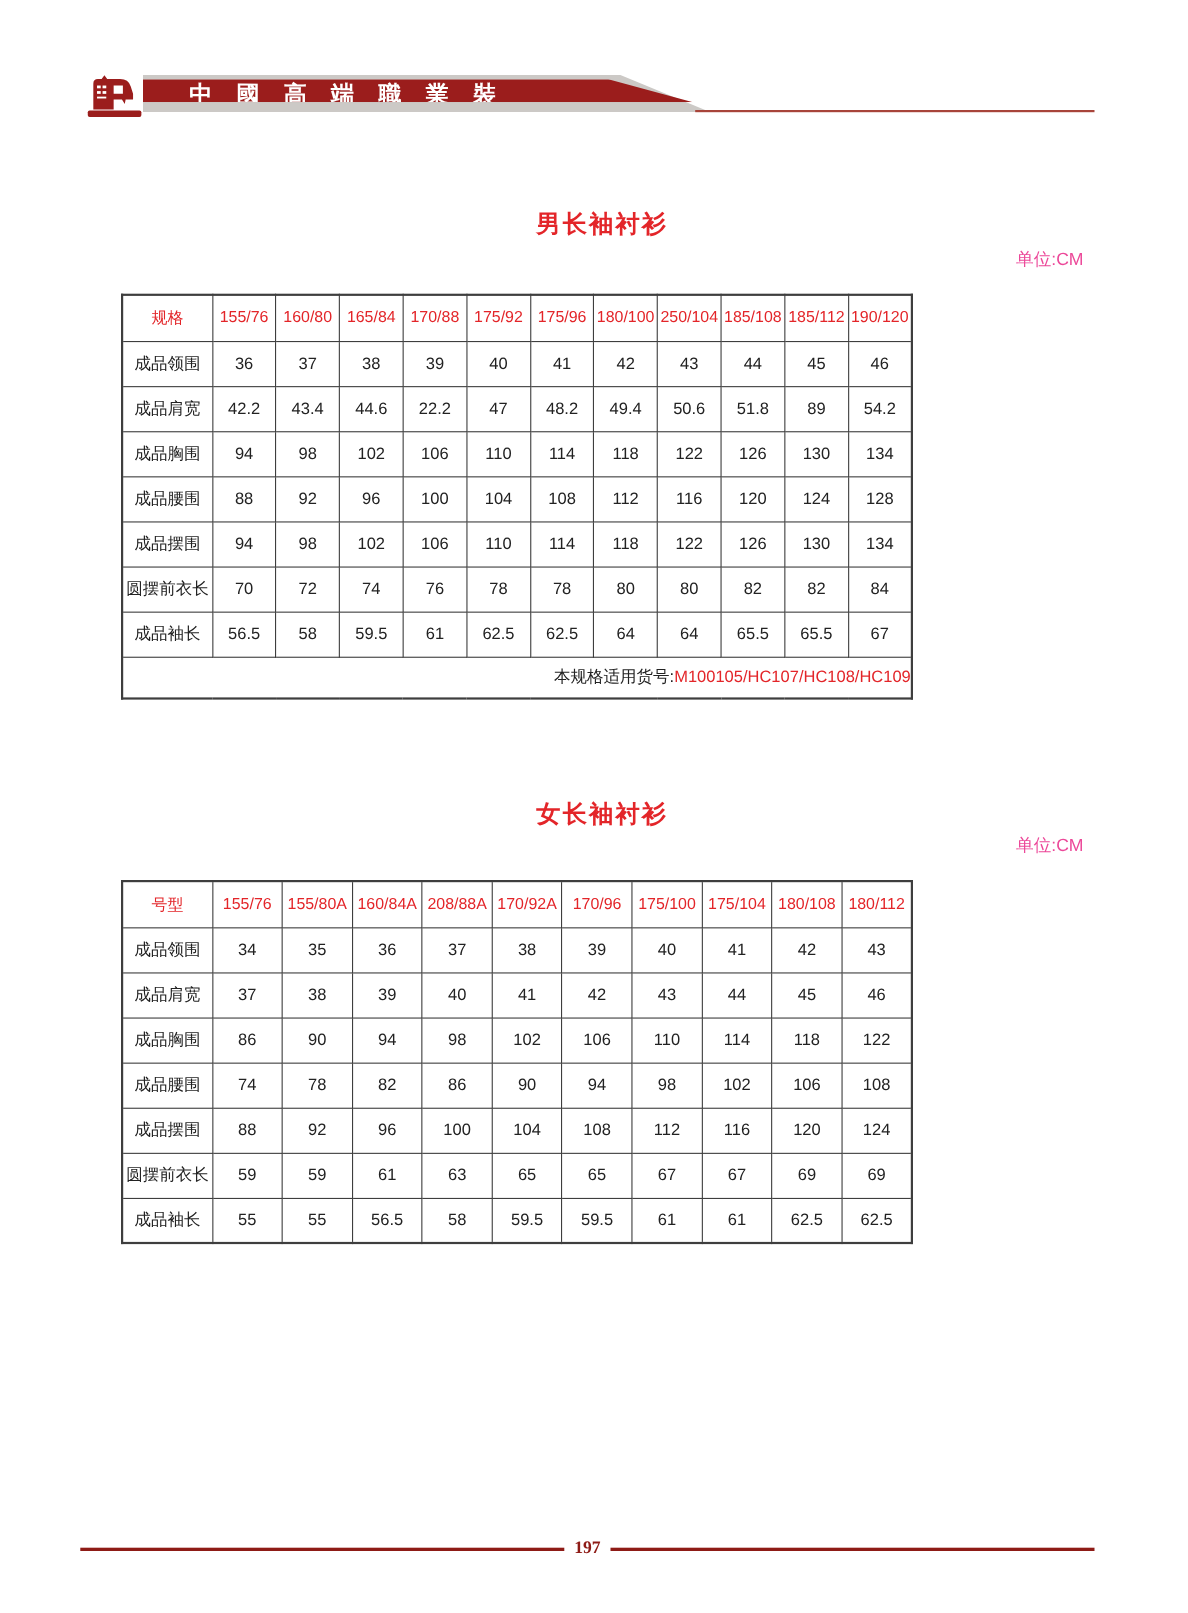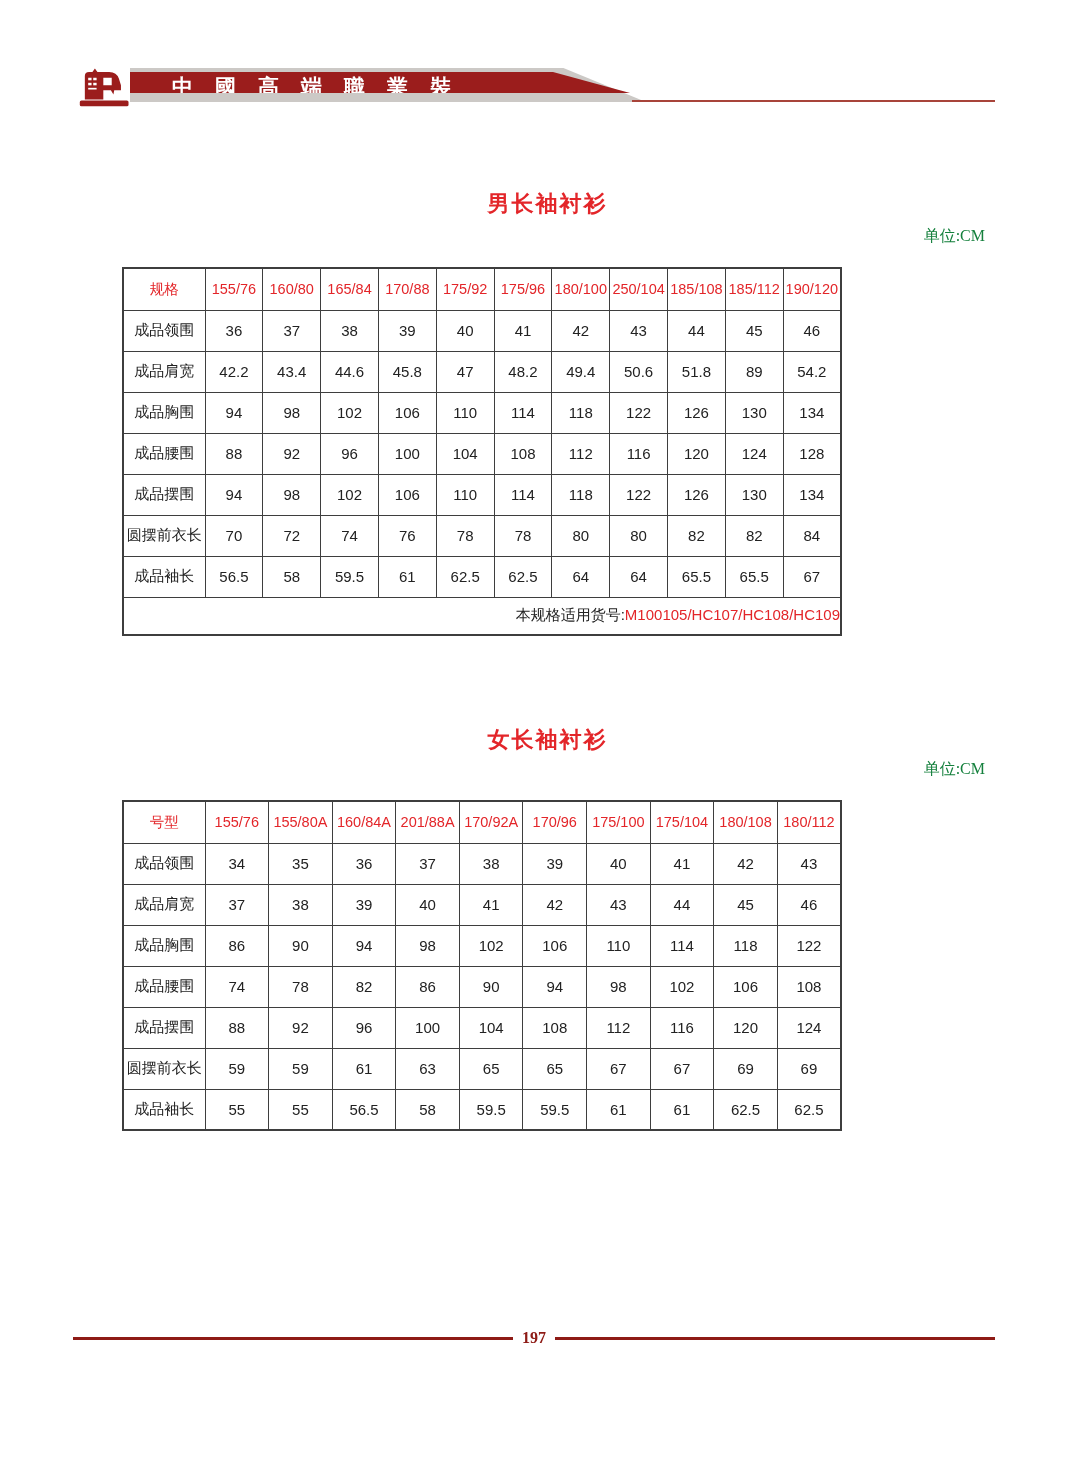--- a/index.html
+++ b/index.html
@@ -46,48 +46,47 @@
   
   .sec-title{
     position:absolute;left:110px;width:875px;
     text-align:center;
     color:var(--red);
     font-size:22px;font-weight:bold;
     letter-spacing:2px;
   }
   .unit{
     position:absolute;right:95px;
-    color:#15803d;font-size:16px;font-family:Liberation Serif, serif;
+    color:#ec4899;font-size:16px;
   }
 
   
   .table-wrap{position:absolute;left:110px;width:875px;}
   .size-table{
     border-collapse:collapse;
     width:720px;table-layout:fixed;
     border:2px solid var(--border);
-    margin-left:12px;
   }
   .size-table td{
     border:1px solid var(--border);
     text-align:center;
     font-size:15px;
     color:var(--ink);
     overflow:hidden;
   }
   .size-table tr.head td{height:42px;font-size:14.5px;}
   .size-table tr.data td{height:41px;}
   .size-table tr.codes td{
     height:38px;text-align:right;padding-left:13px;font-size:15px;
   }
   .size-table .red, .red-text{color:var(--red);}
 
   
   .page-footer{
-    position:absolute;left:73px;top:1328px;width:922px;height:20px;
+    position:absolute;left:73px;top:1398px;width:922px;height:20px;
     display:flex;align-items:center;
   }
   .page-footer .seg{flex:1;height:3px;background:var(--maroon-dark);}
   .page-footer .num{
     padding:0 9px;
     color:var(--maroon-dark);
     font-family:"Liberation Serif","DejaVu Serif",serif;
     font-size:16px;font-weight:bold;
     line-height:20px;
   }
@@ -160,21 +159,21 @@
             <td>43</td>
             <td>44</td>
             <td>45</td>
             <td>46</td>
           </tr>
           <tr class="data">
             <td>成品肩宽</td>
             <td>42.2</td>
             <td>43.4</td>
             <td>44.6</td>
-            <td>45.8</td>
+            <td>22.2</td>
             <td>47</td>
             <td>48.2</td>
             <td>49.4</td>
             <td>50.6</td>
             <td>51.8</td>
             <td>89</td>
             <td>54.2</td>
           </tr>
           <tr class="data">
             <td>成品胸围</td>
@@ -269,21 +268,21 @@
           <col>
           <col>
           <col>
         </colgroup>
         <tbody>
           <tr class="head">
             <td class="red">号型</td>
             <td class="red">155/76</td>
             <td class="red">155/80A</td>
             <td class="red">160/84A</td>
-            <td class="red">201/88A</td>
+            <td class="red">208/88A</td>
             <td class="red">170/92A</td>
             <td class="red">170/96</td>
             <td class="red">175/100</td>
             <td class="red">175/104</td>
             <td class="red">180/108</td>
             <td class="red">180/112</td>
           </tr>
           <tr class="data">
             <td>成品领围</td>
             <td>34</td>

